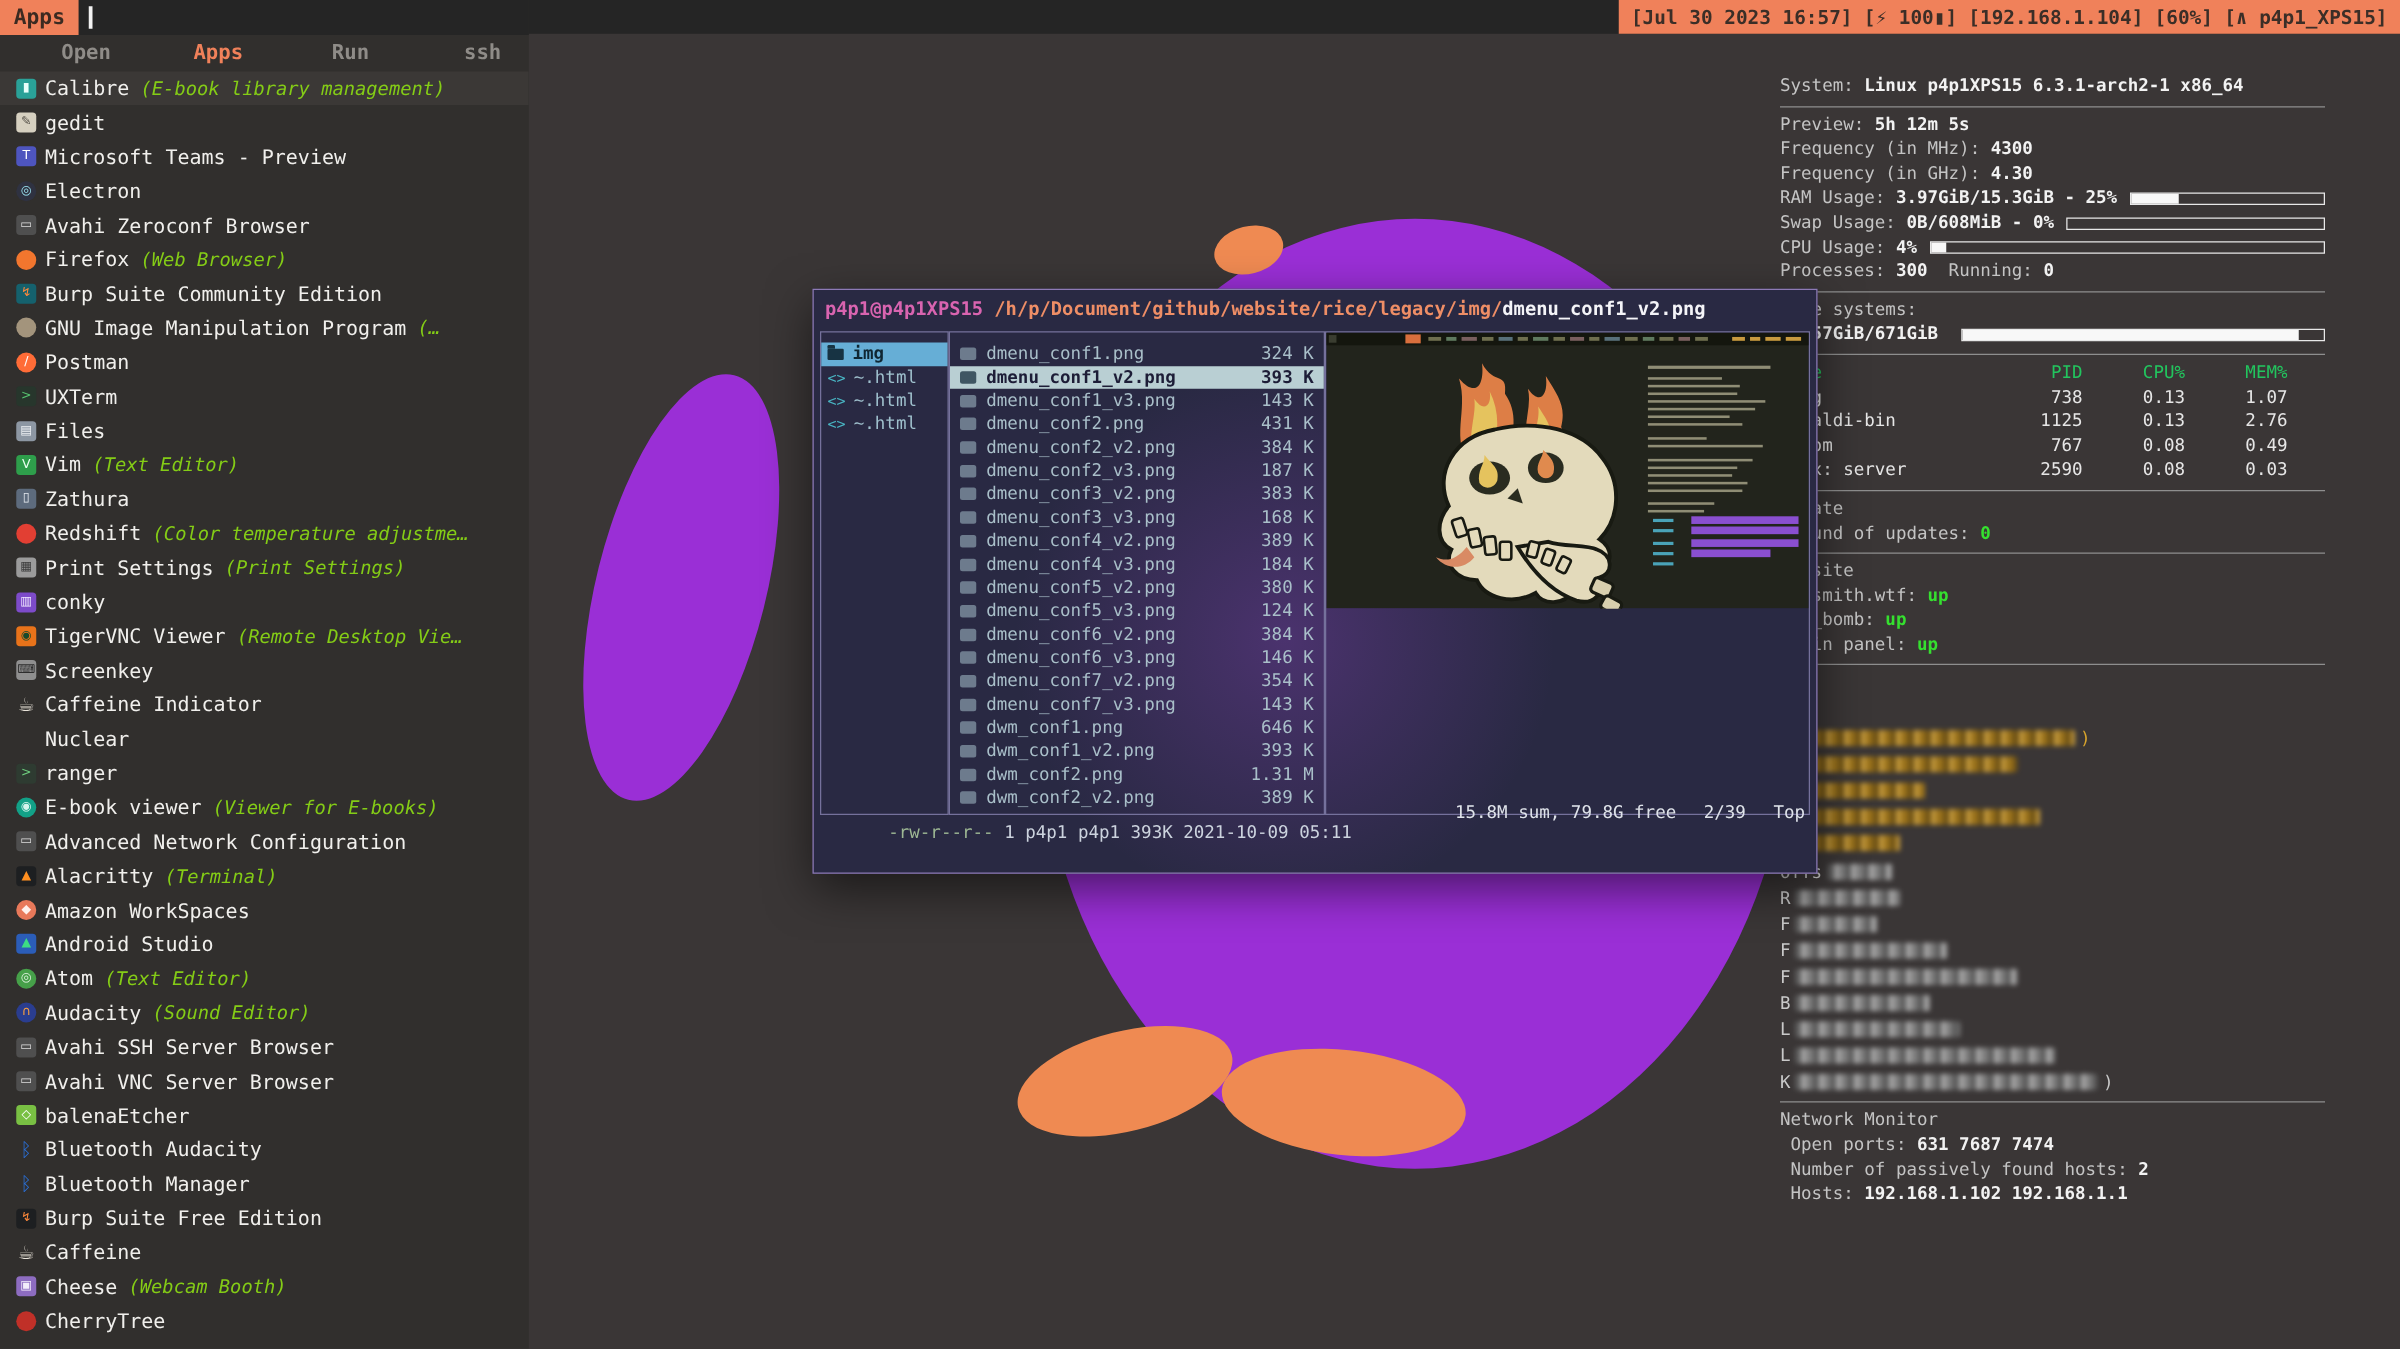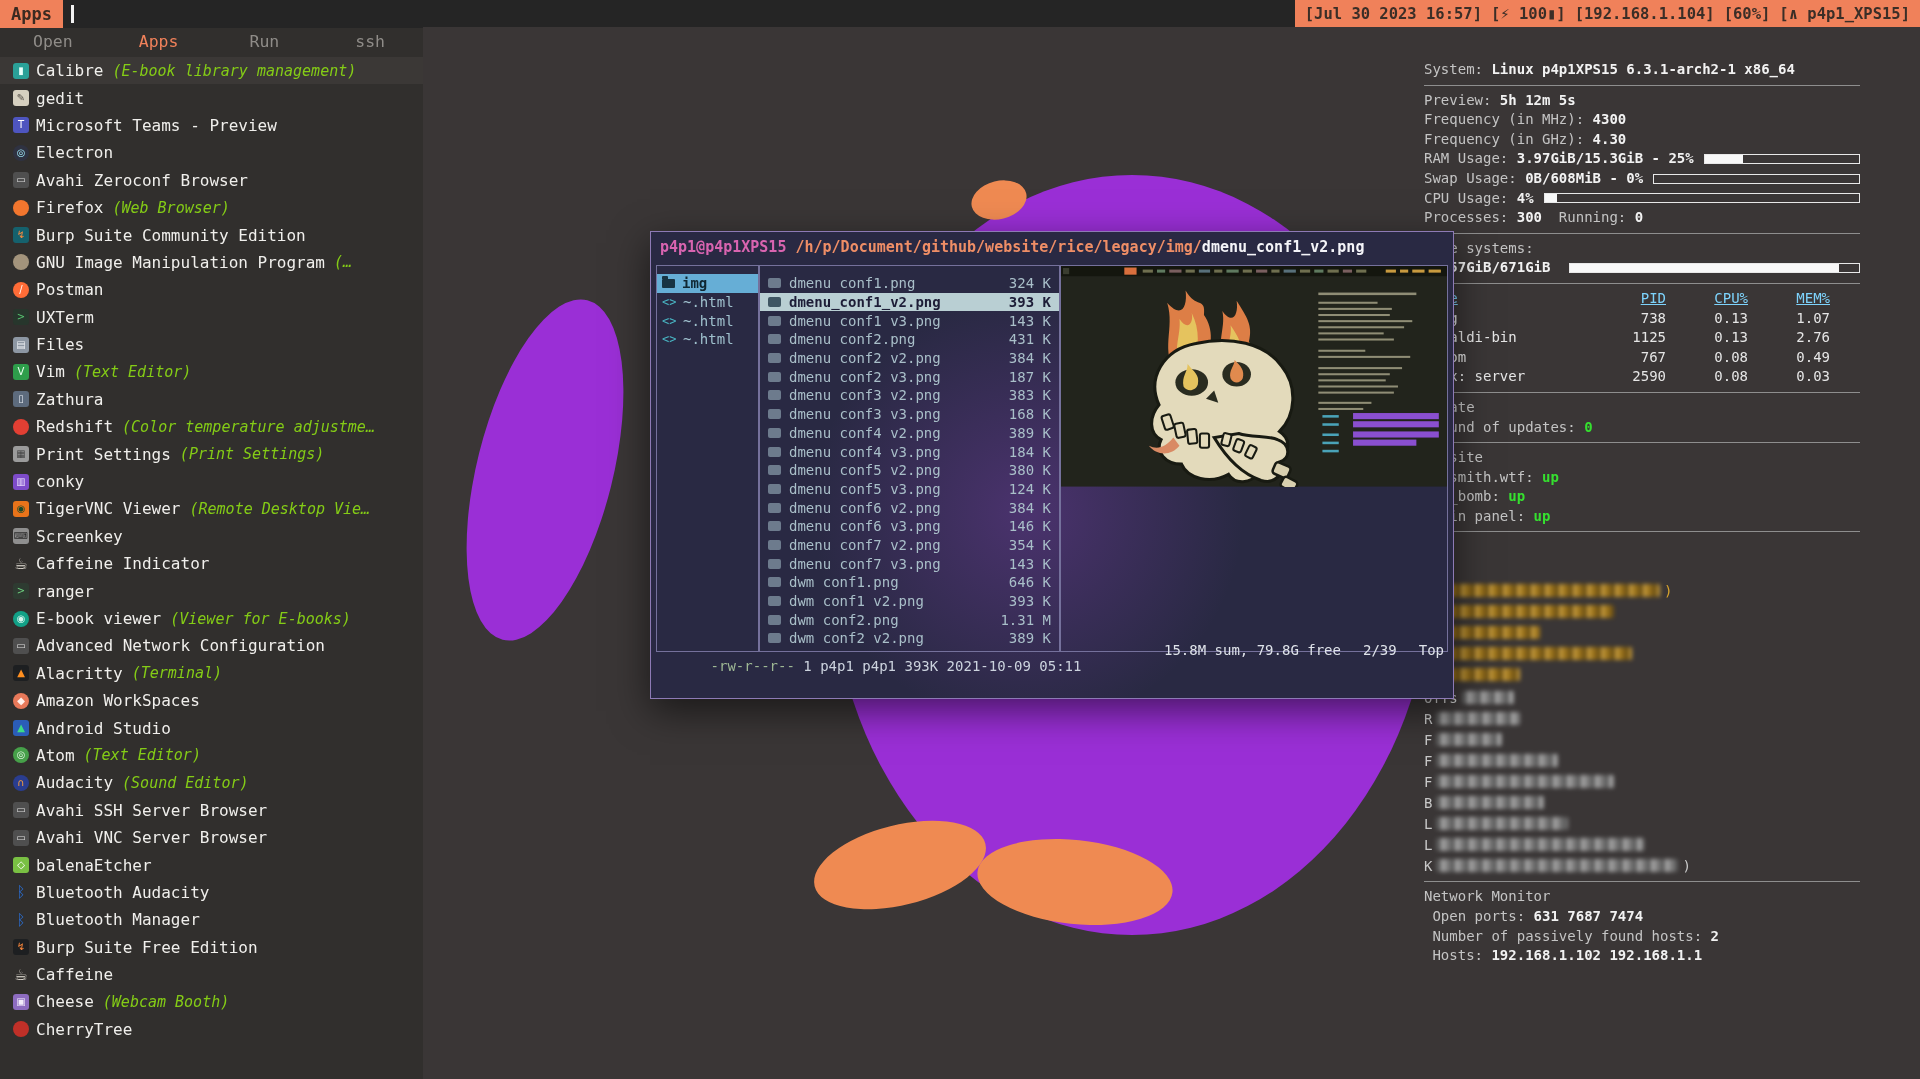--- a/index.html
+++ b/index.html
@@ -11,21 +11,21 @@
   .topbar{position:absolute;left:0;top:0;width:1920px;height:27px;background:#252525;z-index:15;}
   .status{position:absolute;right:0;top:0;height:27px;background:#f0815a;display:flex;align-items:center;
           padding:0 10px;gap:9px;color:#3b2e27;font-size:15.5px;font-weight:bold;white-space:pre;z-index:16;
           font-family:"DejaVu Sans Mono","DejaVu Sans",monospace;}
   
   .launcher{position:absolute;left:0;top:0;width:423px;height:1079px;background:#312f2d;z-index:20;}
   .prompt{position:absolute;left:0;top:0;width:63px;height:28px;background:#f0815a;color:#3b2a21;
           font-weight:bold;font-size:17px;display:flex;align-items:center;justify-content:center;}
   .prompt-input{position:absolute;left:63px;top:0;width:360px;height:28px;background:#252525;}
   .cursor{position:absolute;left:8px;top:5px;width:3px;height:18px;background:#f2f2f2;}
-  .tabs{position:absolute;top:28px;left:0;width:423px;height:28px;display:flex;}
+  .tabs{position:absolute;top:28px;left:16px;width:423px;height:28px;display:flex;font-weight:bold;}
   .tab{flex:1;text-align:center;line-height:28px;font-size:16.5px;color:#8f8c88;}
   .tab.active{color:#f0815a;}
   .list{position:absolute;top:57px;left:0;right:0;bottom:0;overflow:hidden;}
   .l-row{height:27.4px;display:flex;align-items:center;padding-left:13px;}
   .l-row.sel{background:#3b3836;}
   .app-icon{width:16px;height:16px;border-radius:3px;margin-right:7px;font-size:10px;line-height:16px;
             text-align:center;flex:none;font-family:"DejaVu Sans","DejaVu Sans Mono",sans-serif;overflow:hidden;}
   .app-icon.circle{border-radius:50%;}
   .app-icon.bare{background:none !important;font-size:15px;}
   .l-label{color:#f0efec;font-size:16px;white-space:pre;}
@@ -34,21 +34,21 @@
   .conky{position:absolute;left:1424px;top:60px;width:436px;z-index:10;font-size:14px;color:#c4c4c4;}
   .c-line{height:19.6px;line-height:19.6px;white-space:pre;display:flex;align-items:center;}
   .c-l{color:#c4c4c4;}
   .c-v{color:#f2f2f2;font-weight:bold;}
   .c-g{color:#35e02f;font-weight:bold;}
   .c-hr{height:1px;background:#8e8e8e;margin:5px 0;}
   .c-bar{flex:1 1 auto;height:8px;border:1px solid #e8e8e8;margin-left:10px;align-self:center;}
   .c-bar i{display:block;height:100%;background:#f8f8f8;}
   .c-table{display:grid;grid-template-columns:166px 76px 82px 82px;}
   .c-table span{height:19.6px;line-height:19.6px;white-space:pre;overflow:hidden;}
-  .c-th{color:#7dd3fc;text-decoration:underline;}
+  .c-th{color:#22c55e;}
   .c-td{color:#e6e6e6;}
   .num{text-align:right;}
   .c-cens-row{height:21px;display:flex;align-items:center;white-space:pre;}
   .c-blur{height:13px;border-radius:2px;filter:blur(2px);opacity:.9;margin:0 4px;flex:none;
           background-image:repeating-linear-gradient(90deg,rgba(0,0,0,.42) 0 5px,rgba(255,255,255,.14) 5px 9px,rgba(0,0,0,.18) 9px 14px);}
   
   .terminal{position:absolute;left:650px;top:231px;width:802px;height:466px;z-index:30;
             border:1px solid #8d7ab5;box-shadow:0 12px 36px rgba(0,0,0,.55);
             background:radial-gradient(circle 300px at 47% 60%, rgba(130,66,180,.38), rgba(0,0,0,0) 72%), #292943;}
   .t-title{height:30px;display:flex;align-items:center;padding:0 9px;font-size:15px;font-weight:bold;
@@ -180,20 +180,24 @@
         <span class="l-label">TigerVNC Viewer</span>
         <span class="l-desc">(Remote Desktop Vie…</span>
       </div>
       <div class="l-row">
         <span class="app-icon" style="background: rgb(143, 143, 143); color: rgb(45, 45, 45);">⌨</span>
         <span class="l-label">Screenkey</span>
       </div>
       <div class="l-row">
         <span class="app-icon bare" style="color: rgb(233, 228, 218);">☕</span>
         <span class="l-label">Caffeine Indicator</span>
+      </div>
+      <div class="l-row">
+        <span class="app-icon"></span>
+        <span class="l-label">Nuclear</span>
       </div>
       <div class="l-row">
         <span class="app-icon" style="background: rgb(46, 59, 49); color: rgb(111, 207, 127);">&gt;</span>
         <span class="l-label">ranger</span>
       </div>
       <div class="l-row">
         <span class="app-icon circle" style="background: rgb(18, 161, 135); color: rgb(214, 245, 238);">◉</span>
         <span class="l-label">E-book viewer</span>
         <span class="l-desc">(Viewer for E-books)</span>
       </div>

